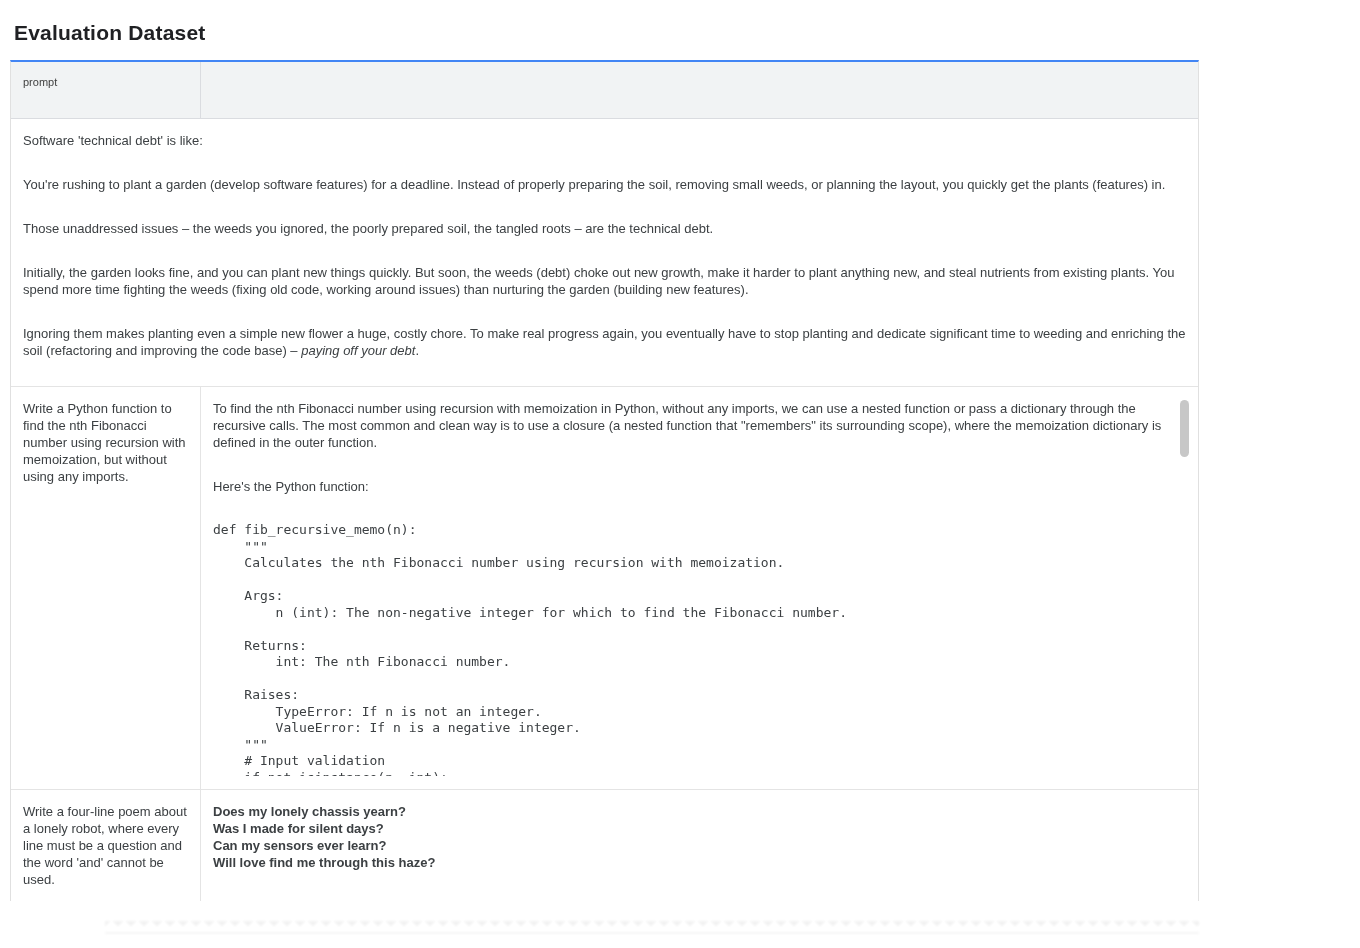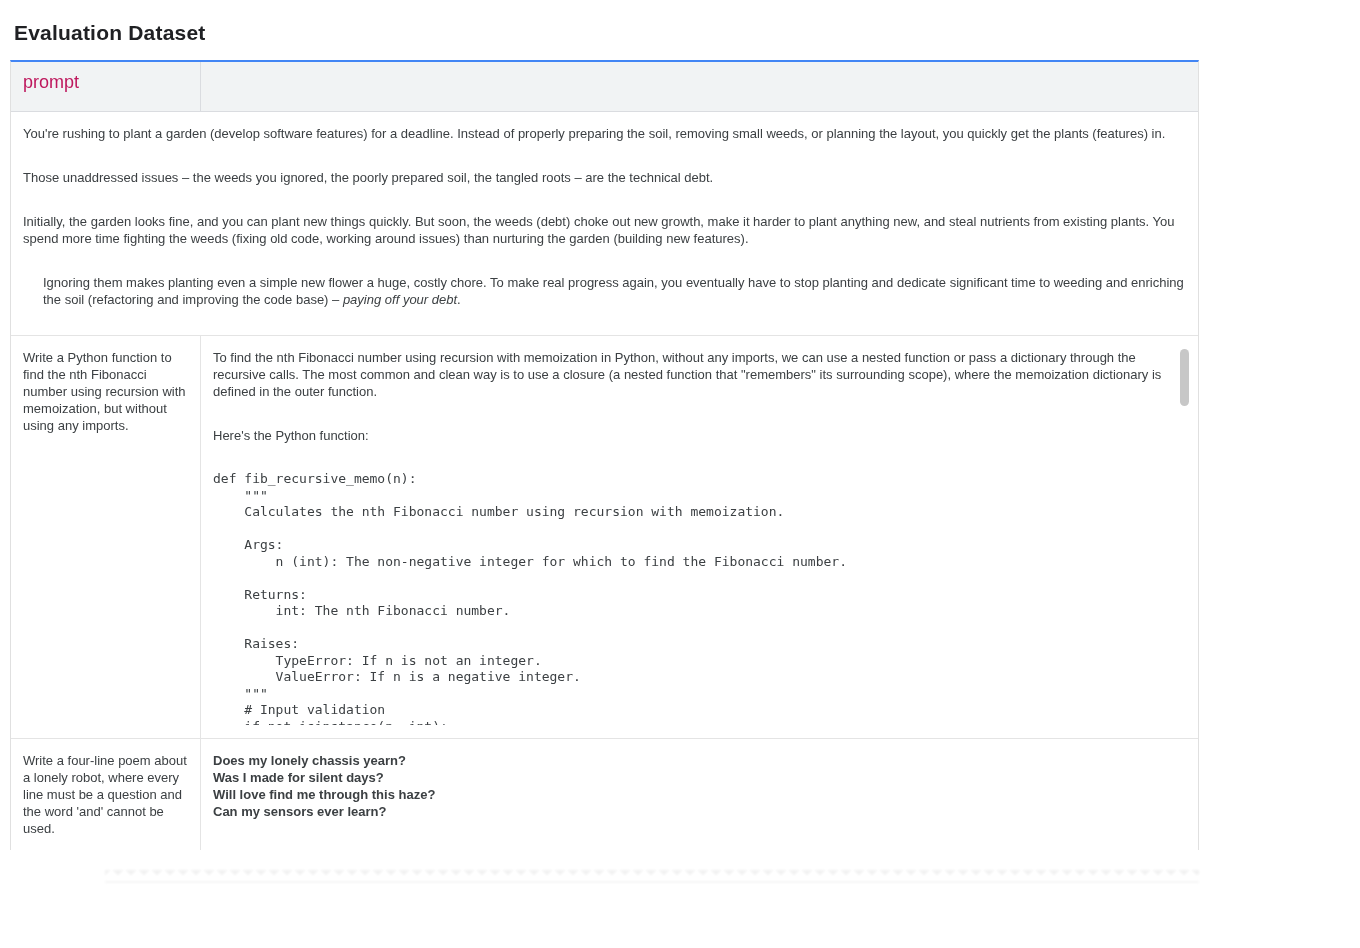--- a/index.html
+++ b/index.html
@@ -28,24 +28,24 @@
     border-top: 2px solid #4285f4;
     border-left: 1px solid #e0e0e0;
     border-right: 1px solid #e0e0e0;
   }
   .thead {
     display: flex;
     background: #f1f3f4;
     border-bottom: 1px solid #dadce0;
   }
   .th {
-    font-size: 18px;
+    font-size: 11px;
     line-height: 15px;
-    color: #be185d;
-    padding: 13px 12px 21px 12px;
+    color: #404040;
+    padding: 13px 12px 28px 12px;
   }
   .th-prompt {
     flex: 0 0 190px;
     border-right: 1px solid #dadce0;
   }
   .th-response { flex: 1 1 auto; }
   .tr {
     display: flex;
     border-bottom: 1px solid #e4e4e4;
   }
@@ -62,21 +62,21 @@
   .td-response {
     flex: 1 1 auto;
     position: relative;
     min-width: 0;
   }
   .response-content.clipped {
     max-height: 376px;
     overflow: hidden;
   }
   .resp-p { margin: 0 0 27px 0; }
-  .resp-p:last-child { margin-bottom: 14px; margin-left: 20px; }
+  .resp-p:last-child { margin-bottom: 14px; }
   .resp-p .b { font-weight: 400; }
   .resp-p .i { font-style: italic; }
   .resp-code {
     font-family: "DejaVu Sans Mono", monospace;
     font-size: 13px;
     line-height: 16.5px;
     color: #3c4043;
     margin: 0;
     white-space: pre;
   }
@@ -110,20 +110,21 @@
   <h1 class="page-title">Evaluation Dataset</h1>
 
   <div class="table-wrap">
     <div class="thead">
       <div class="th th-prompt">prompt</div>
     </div>
     <div>
   <div class="tr">
     <div class="td td-response">
       <div class="response-content">
+              <p class="resp-p"><span>Software 'technical debt' is like:</span></p>
               <p class="resp-p"><span>You're </span><span class="b">rushing to plant a garden (develop software features)</span><span> for a deadline. Instead of properly preparing the soil, removing small weeds, or planning the layout, you quickly get the plants (features) in.</span></p>
               <p class="resp-p"><span class="b">Those unaddressed issues – the weeds you ignored, the poorly prepared soil, the tangled roots – are the technical debt.</span></p>
               <p class="resp-p"><span>Initially, the garden looks fine, and you can plant new things quickly. But soon, the weeds (debt) choke out new growth, make it harder to plant anything new, and steal nutrients from existing plants. You spend more time fighting the weeds (fixing old code, working around issues) than nurturing the garden (building new features).</span></p>
               <p class="resp-p"><span>Ignoring them makes planting even a simple new flower a huge, costly chore. To make real progress again, you eventually have to stop planting and dedicate significant time to weeding and enriching the soil (refactoring and improving the code base) – </span><span class="i">paying off your debt</span><span>.</span></p>
             </div>
 
     </div>
   </div>
 
   <div class="tr">
@@ -158,22 +159,22 @@
 
   <div class="tr">
     <div class="td td-prompt">
       <div>Write a four-line poem about a lonely robot, where every line must be a question and the word 'and' cannot be used.</div>
     </div>
     <div class="td td-response">
       <div class="response-content">
               <div class="resp-lines">
                 <div>Does my lonely chassis yearn?</div>
                 <div>Was I made for silent days?</div>
+                <div>Can my sensors ever learn?</div>
                 <div>Will love find me through this haze?</div>
-                <div>Can my sensors ever learn?</div>
               </div>
             </div>
 
     </div>
   </div>
 </div>
   </div>
 
   <div class="clipped-artifact"></div>
 </main>

